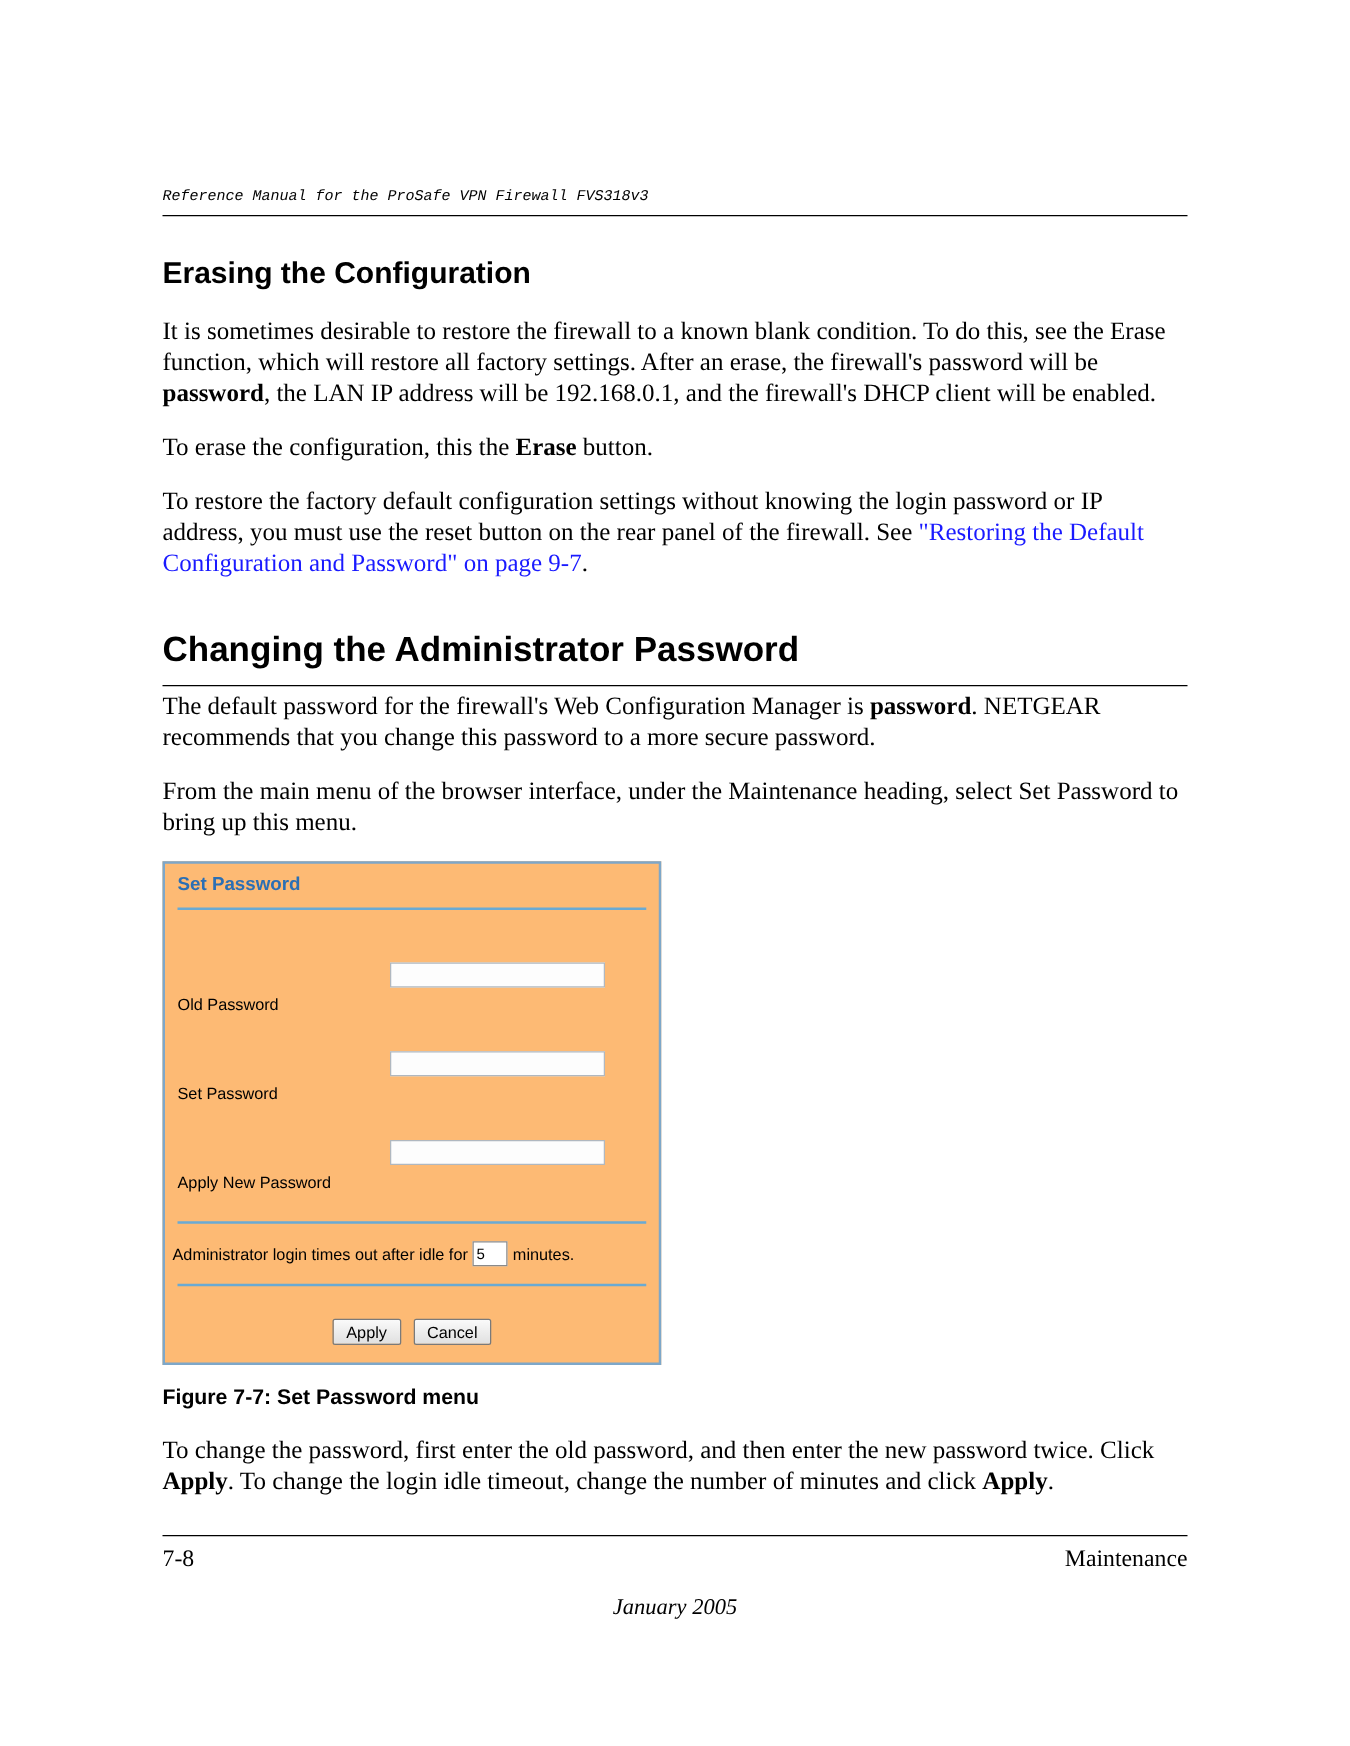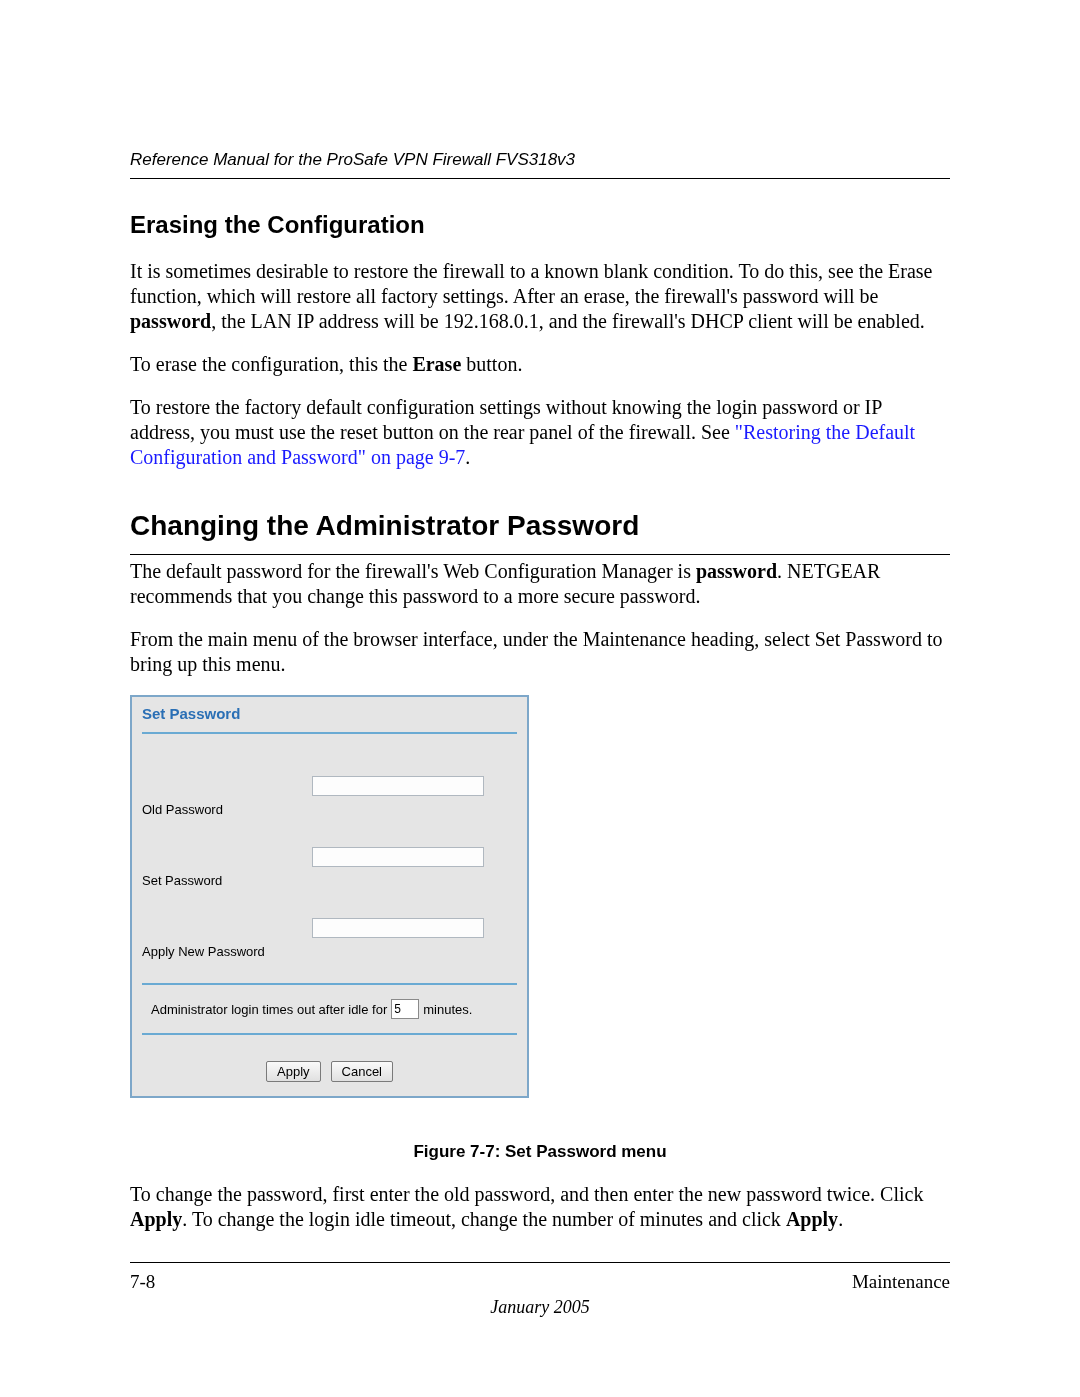--- a/index.html
+++ b/index.html
@@ -10,22 +10,22 @@
     color: #000;
     width: 1080px;
     height: 1397px;
     position: relative;
   }
   .page {
     padding: 150px 130px 0 130px;
   }
   .running-head {
     font-style: italic;
-    font-family: Liberation Sans, sans-serif;
-    font-size: 17px;
+    font-family: Liberation Mono, monospace;
+    font-size: 12px;
     padding-bottom: 8px;
     border-bottom: 1.5px solid #000;
     margin-bottom: 32px;
   }
   h2.section {
     font-family: Arial, Helvetica, sans-serif;
     font-weight: bold;
     font-size: 24px;
     margin: 0 0 20px 0;
   }
@@ -46,21 +46,21 @@
   a.xref { color: #1a1aff; text-decoration: none; }
 
   
   .figure {
     margin-top: 10px;
     margin-bottom: 20px;
   }
   .ui-panel {
     width: 395px;
     border: 2px solid #7da7c9;
-    background: #e5e5e5;
+    background: #fdba74;
     font-family: Arial, Helvetica, sans-serif;
     font-size: 13px;
     color: #000;
   }
   .ui-title {
     color: #2a6fb5;
     font-weight: bold;
     font-size: 15px;
     padding: 8px 10px 4px 10px;
   }
@@ -81,21 +81,21 @@
     border: 1px solid #b0b8c0;
     background: #fdfdfd;
   }
   .ui-gap { height: 10px; }
   .ui-rule2 {
     height: 2px;
     background: #6aaad3;
     margin: 10px 10px 10px 10px;
   }
   .ui-idle {
-    padding: 4px 6px 4px 19px;
+    padding: 4px 6px 4px 6px;
     display: flex;
     align-items: center;
     gap: 4px;
     white-space: nowrap;
   }
   .ui-idle .mini-input {
     width: 24px;
     height: 18px;
     border: 1px solid #8a8a8a;
     background: #fff;
@@ -114,39 +114,38 @@
     border: 1px solid #7a7a7a;
     background: linear-gradient(#fafafa,#e0e0e0);
     font-size: 13px;
     padding: 2px 10px;
     border-radius: 2px;
   }
   .figure-caption {
     font-family: Arial, Helvetica, sans-serif;
     font-weight: bold;
     font-size: 17px;
-    margin-top: 44px;
-    text-align: center;
+    margin-top: 16px;
   }
 
   
   .footer-rule {
     border-top: 1.5px solid #000;
     margin-top: 30px;
     padding-top: 8px;
     display: flex;
     justify-content: space-between;
     font-size: 19px;
     font-family: Liberation Serif, serif;
   }
   .footer-date {
     text-align: center;
     font-style: italic;
     font-size: 18px;
-    margin-top: 4px;
+    margin-top: 16px;
   }
 </style>
 </head>
 <body>
 
 <div class="page">
 
   <div class="running-head">Reference Manual for the ProSafe VPN Firewall FVS318v3</div>
 
   <h2 class="section">Erasing the Configuration</h2>

